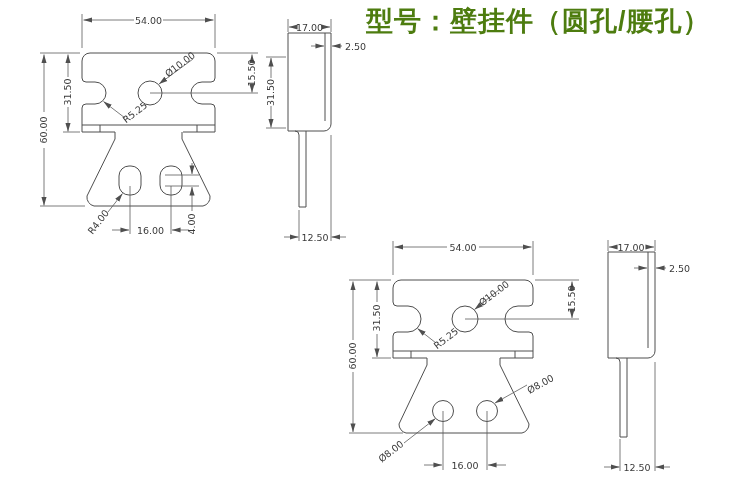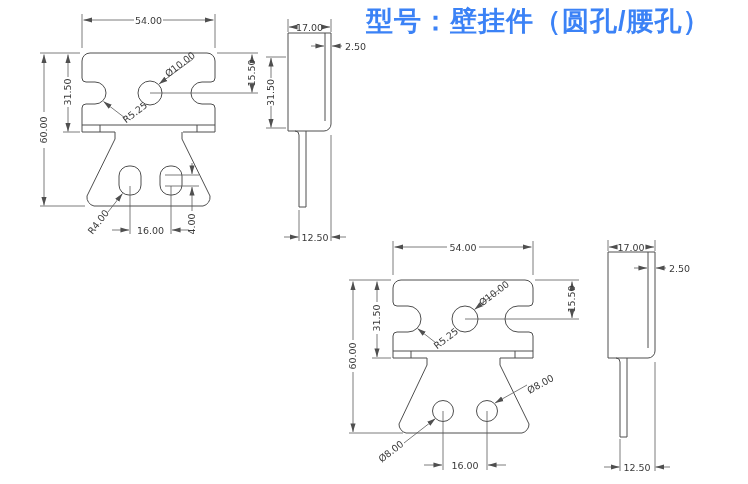--- a/index.html
+++ b/index.html
@@ -1,18 +1,18 @@
 <!DOCTYPE html>
 <html><head>
 <meta charset="utf-8">
 <style>
   html,body{margin:0;padding:0;background:#fff;}
   .stage{position:relative;width:748px;height:484px;background:#ffffff;overflow:hidden;
          font-family:"Liberation Sans","DejaVu Sans",sans-serif;}
-  .title{position:absolute;left:366px;top:3px;font-size:27px;font-weight:700;color:#3b82f6;
+  .title{position:absolute;left:366px;top:3px;font-size:27px;font-weight:700;color:#4d7c0f;
          letter-spacing:1px;white-space:nowrap;}
   svg.cad{position:absolute;left:0;top:0;}
   .ln{stroke:#4f4f4f;stroke-width:1;fill:none;stroke-linecap:butt;}
   .thin{stroke:#5a5a5a;stroke-width:0.8;fill:none;}
   text.tx{font-size:9.5px;fill:#3a3a3a;font-family:"DejaVu Sans","Liberation Sans",sans-serif;}
   .tm{text-anchor:middle;}
 </style>
 </head>
 <body>
 

